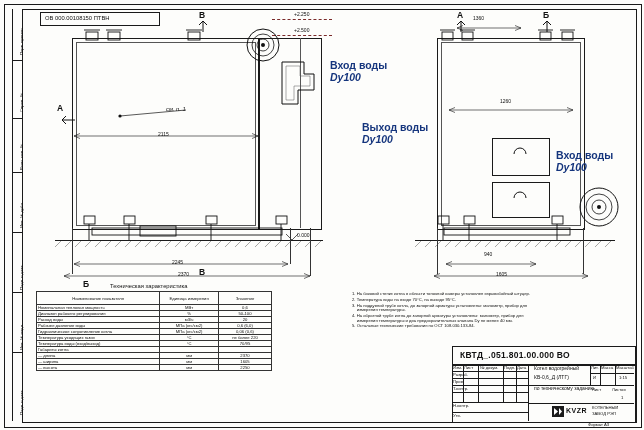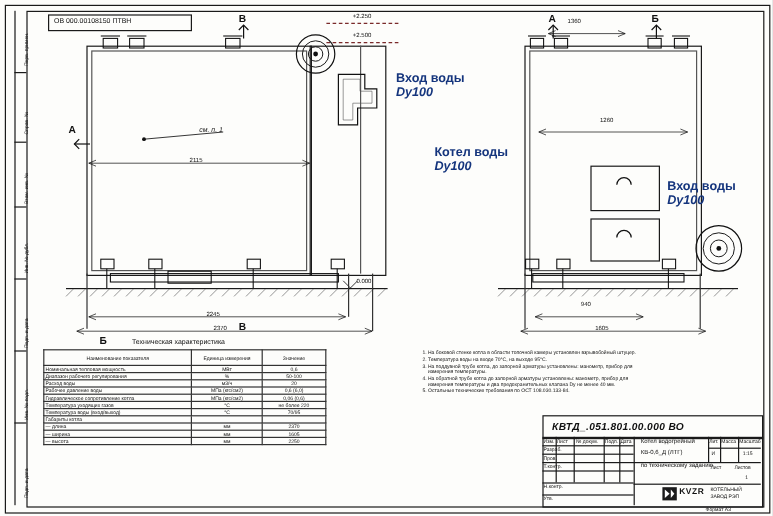--- a/index.html
+++ b/index.html
@@ -263,21 +263,21 @@
   <svg style="position:absolute;left:451px;top:21px;" width="20" height="12">
     <line x1="10" y1="0" x2="10" y2="11" stroke="#111" stroke-width="1"></line>
     <path d="M6 4 L10 0 L14 4" fill="none" stroke="#111" stroke-width="1"></path>
   </svg>
   <div class="txt l b" style="left:543px;top:11px;">Б</div>
   <svg style="position:absolute;left:537px;top:21px;" width="20" height="12">
     <line x1="10" y1="0" x2="10" y2="11" stroke="#111" stroke-width="1"></line>
     <path d="M6 4 L10 0 L14 4" fill="none" stroke="#111" stroke-width="1"></path>
   </svg>
 
-  <div class="txt xl b bluetxt" style="left:362px;top:122px;">Котел воды</div>
+  <div class="txt xl b bluetxt" style="left:362px;top:122px;">Выход воды</div>
   <div class="txt xl b bluetxt it" style="left:362px;top:134px;">Dy100</div>
   <div class="txt xl b bluetxt" style="left:556px;top:150px;">Вход воды</div>
   <div class="txt xl b bluetxt it" style="left:556px;top:162px;">Dy100</div>
 
   <svg style="position:absolute;left:455px;top:22px;" width="68" height="12">
     <line x1="2" y1="6" x2="66" y2="6" stroke="#111" stroke-width="0.6"></line>
     <path d="M2 6 L8 3.5 M2 6 L8 8.5 M66 6 L60 3.5 M66 6 L60 8.5" stroke="#111" stroke-width="0.6"></path>
   </svg>
   <div class="txt xs" style="left:473px;top:16px;">1360</div>
 
@@ -372,21 +372,21 @@
     <div class="txt tiny" style="position:static;">1. На боковой стенке котла в области топочной камеры установлен взрывобойный штуцер.</div>
     <div class="txt tiny" style="position:static;margin-top:1.5px;">2. Температура воды на входе 70°С, на выходе 95°С.</div>
     <div class="txt tiny" style="position:static;margin-top:1.5px;">3. На поддувной трубе котла, до запорной арматуры установлены: манометр, прибор для</div>
     <div class="txt tiny" style="position:static;">    измерения температуры.</div>
     <div class="txt tiny" style="position:static;margin-top:1.5px;">4. На обратной трубе котла до запорной арматуры установлены: манометр, прибор для</div>
     <div class="txt tiny" style="position:static;">    измерения температуры и два предохранительных клапана Dу не менее 40 мм.</div>
     <div class="txt tiny" style="position:static;margin-top:1.5px;">5. Остальные технические требования по ОСТ 108.030.133-84.</div>
   </div>
 
   <div class="box" style="left:452px;top:346px;width:182px;height:18px;border-width:1.2px;"></div>
-  <div class="txt l b" style="left:460px;top:351px;letter-spacing:0.3px;font-style:italic;">КВТД_.051.801.00.000 ВО</div>
+  <div class="txt l b" style="left:460px;top:351px;letter-spacing:0.3px;">КВТД_.051.801.00.000 ВО</div>
 
   <div class="box" style="left:452px;top:364px;width:182px;height:57px;border-width:1.2px;"></div>
 
   <div class="ln v" style="left:463px;top:364px;height:38px;"></div>
   <div class="ln v" style="left:478px;top:364px;height:38px;"></div>
   <div class="ln v" style="left:503px;top:364px;height:38px;"></div>
   <div class="ln v" style="left:516px;top:364px;height:38px;"></div>
   <div class="ln v" style="left:528px;top:364px;height:57px;"></div>
   <div class="ln v" style="left:590px;top:364px;height:21px;"></div>
   <div class="ln v" style="left:600px;top:364px;height:21px;"></div>

